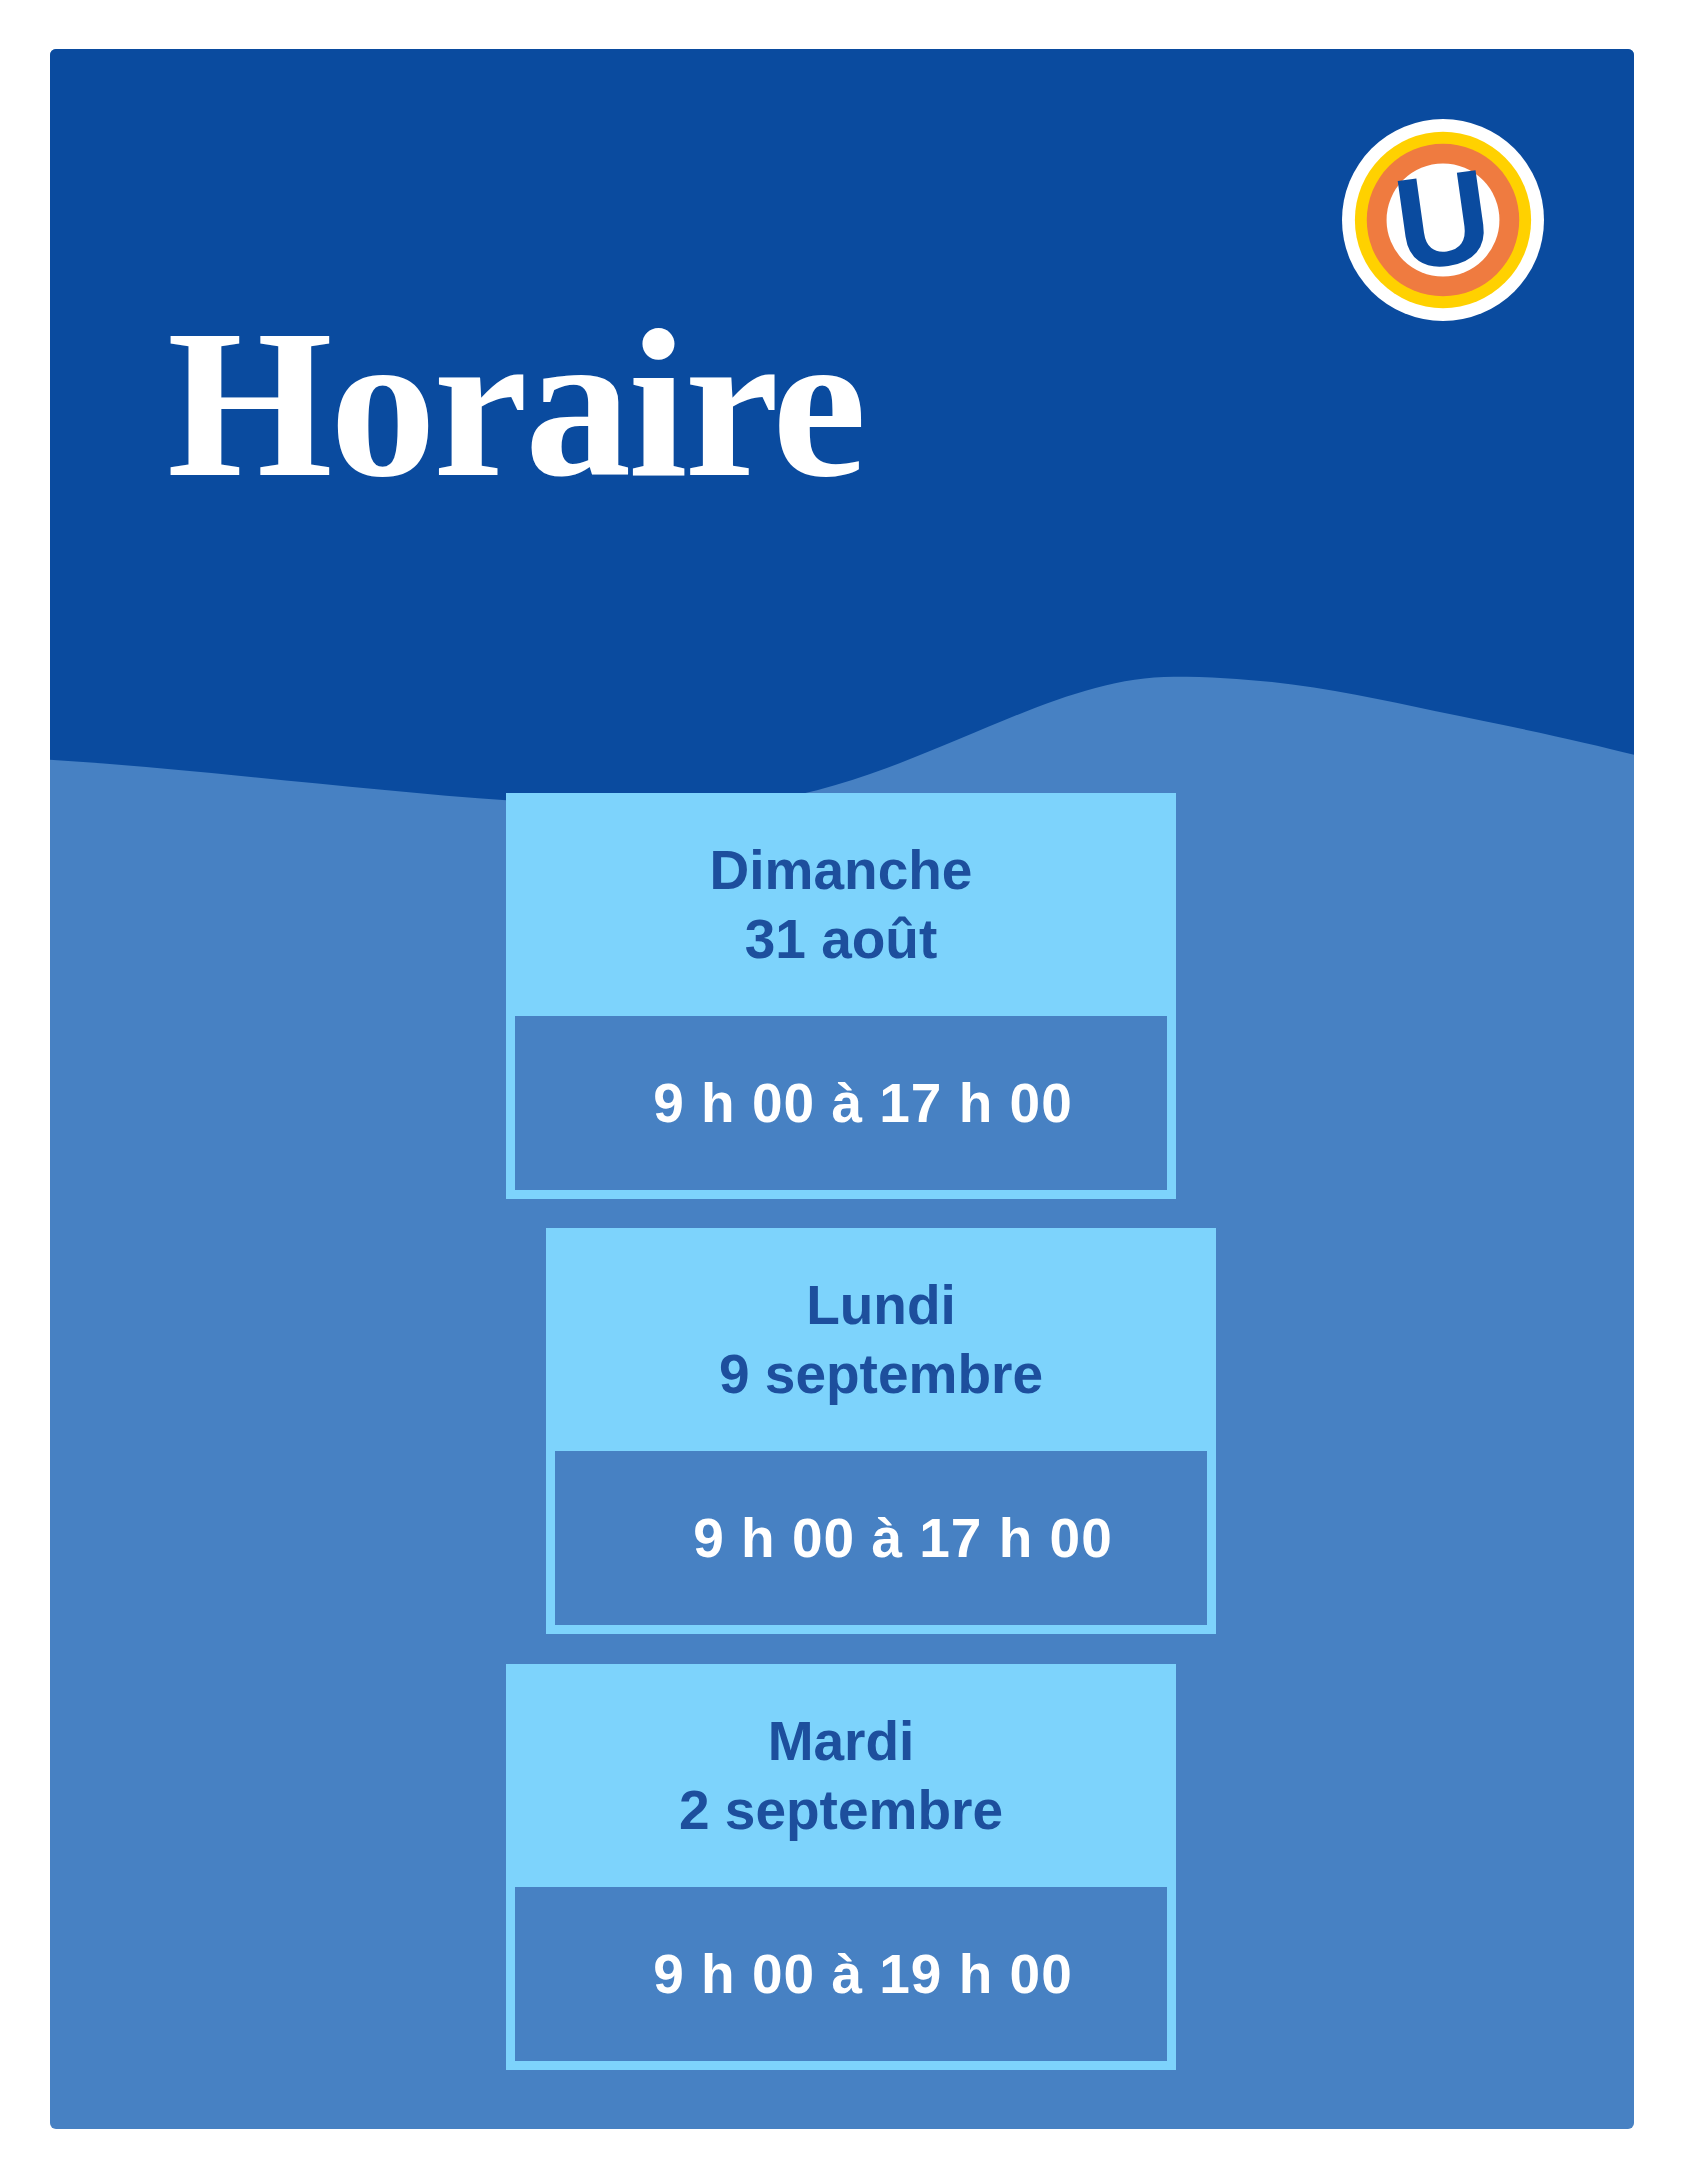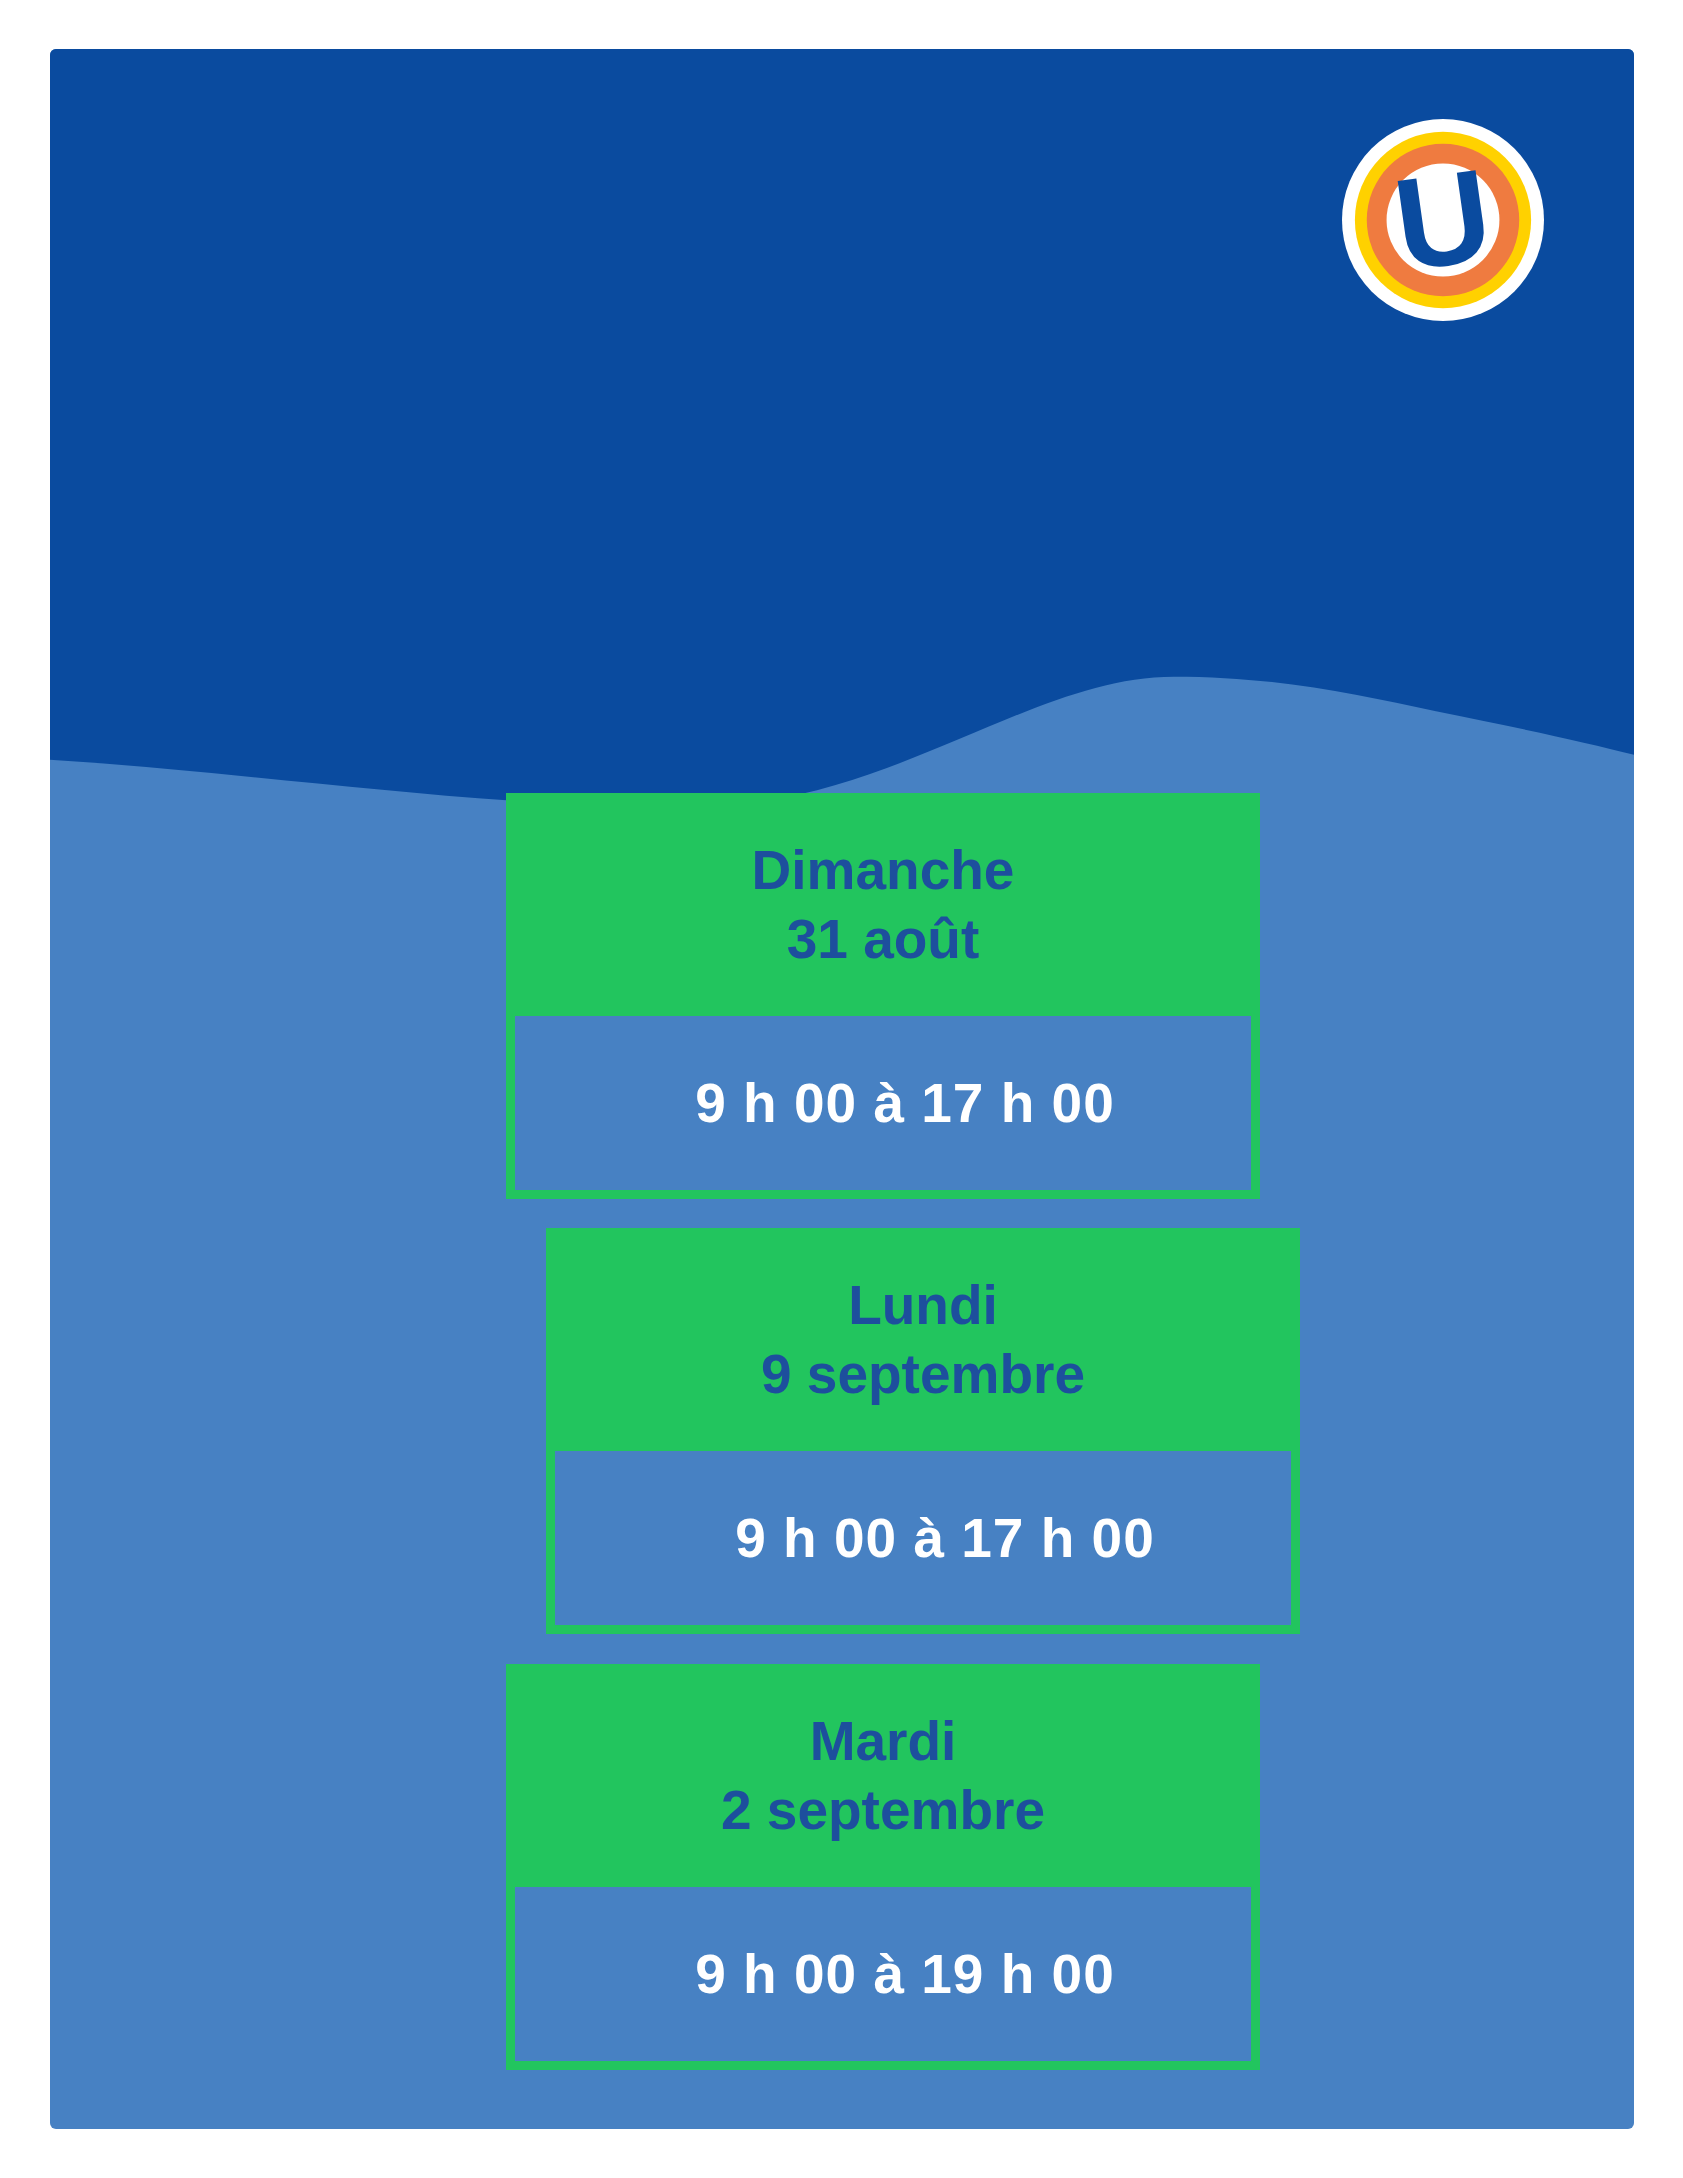--- a/index.html
+++ b/index.html
@@ -42,22 +42,22 @@
     color:#ffffff;
     white-space:nowrap;
   }
   .logo-svg{
     position:absolute;left:1292px;top:70px;
     width:202px;height:202px;
     display:block;
   }
   .card{
     position:absolute;left:456px;
-    width:754px;height:406px;
-    background:#22c55e;
+    width:670px;height:406px;
+    background:#7dd3fc;
     box-sizing:border-box;
   }
   .card-top{
     position:absolute;left:0;top:0;right:0;height:223px;
     display:flex;flex-direction:column;
     align-items:center;justify-content:center;
     gap:14px;
   }
   .card-day,.card-date{
     font-family:"Liberation Sans",sans-serif;
@@ -90,20 +90,21 @@
 <div class="poster">
 
   <svg class="wave-svg" viewBox="0 0 1600 900" xmlns="http://www.w3.org/2000/svg" aria-hidden="true">
     <path fill="#0A4B9F" d="M0,0 H1600 V713
          C1550,700 1480,685 1400,669
          C1320,652 1240,634 1135,634
          C990,634 850,764 650,766
          C450,768 200,730 0,718 Z"></path>
   </svg>
 
+  <div class="poster-title">Horaire</div>
 
 
   <svg class="logo-svg" viewBox="0 0 204 204" xmlns="http://www.w3.org/2000/svg" aria-hidden="true">
     <circle cx="102" cy="102" r="102" fill="#FFFFFF"></circle>
     <circle cx="102" cy="102" r="89" fill="#FFD100"></circle>
     <circle cx="102" cy="102" r="77" fill="#EF7B40"></circle>
     <circle cx="102" cy="102" r="57" fill="#FFFFFF"></circle>
     <text x="102" y="102" transform="rotate(-8 102 102)" text-anchor="middle" dominant-baseline="central" font-family="Liberation Sans, sans-serif" font-weight="bold" font-size="132" fill="#0A4B9F">U</text>
   </svg>
 

